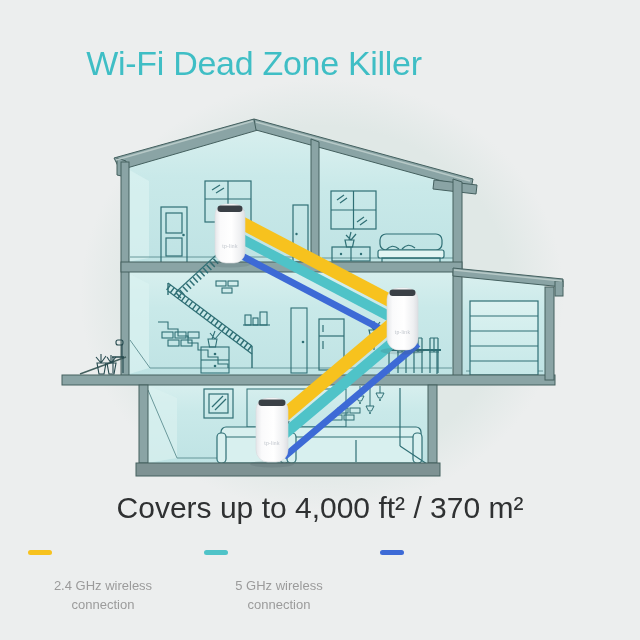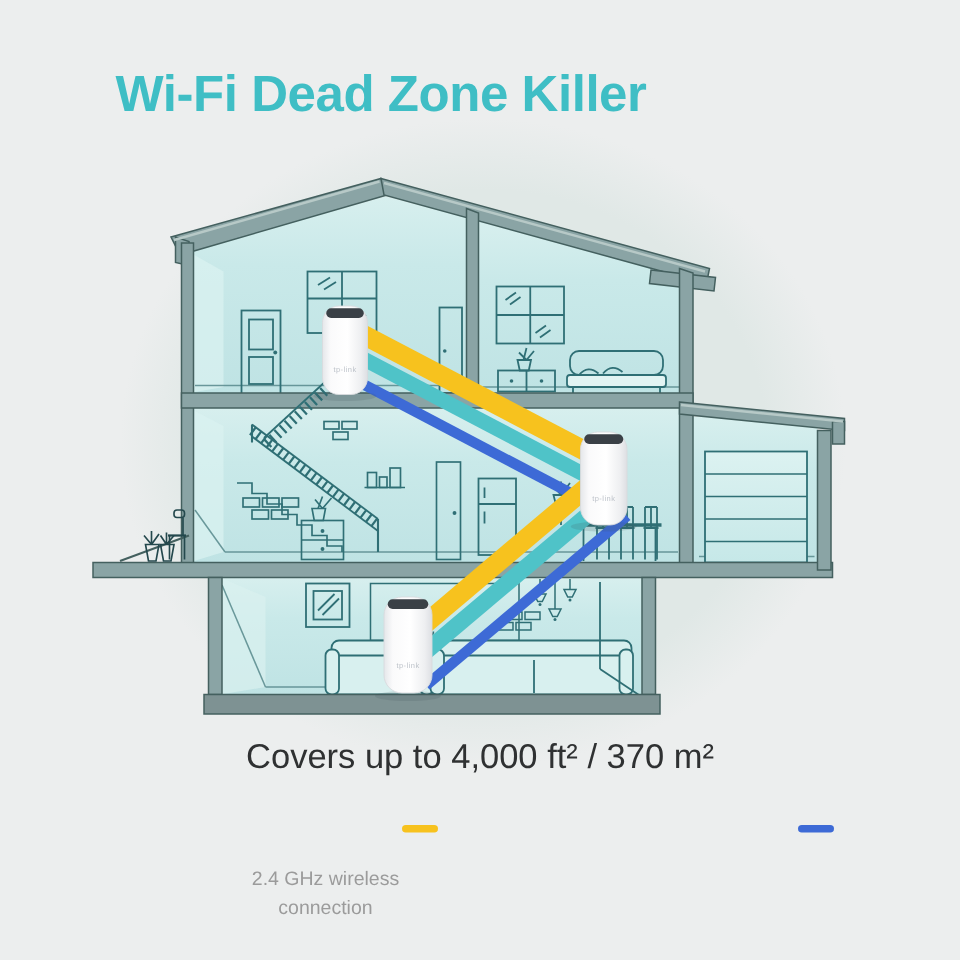--- a/index.html
+++ b/index.html
@@ -6,37 +6,37 @@
   .stage{
     position:relative;
     width:640px;height:640px;
     background:#ECEEEE;
     overflow:hidden;
     font-family:"Liberation Sans", sans-serif;
   }
   .main-title{
     position:absolute;top:44px;left:0;width:508px;
     text-align:center;
-    font-size:34px;font-weight:700;letter-spacing:-0.3px;
+    font-size:34px;font-weight:400;letter-spacing:-0.3px;
     color:#3FBEC5;
   }
   .house-svg{position:absolute;top:0;left:0;}
   .coverage-text{
     position:absolute;top:491px;left:0;width:640px;
     text-align:center;
-    font-size:23px;font-weight:500;
+    font-size:30px;font-weight:500;
     color:#2F3132;
   }
   .legend{
     position:absolute;top:550px;left:28px;width:528px;
     display:flex;flex-direction:row;
   }
   .legend-item{
     flex:1 1 0;
-    display:flex;flex-direction:column;align-items:flex-end;
+    display:flex;flex-direction:column;align-items:flex-start;
   }
   .legend-dash{
     width:24px;height:5px;border-radius:3px;
     margin-bottom:22px;
   }
   .legend-label{
     font-size:13px;line-height:1.45;color:#9B9B9B;
     text-align:center;max-width:150px;
   }
 </style>
@@ -304,17 +304,21 @@
   <div class="main-title" style="color: rgb(63, 190, 197);">Wi-Fi Dead Zone Killer</div>
 
   <div class="coverage-text" style="color: rgb(47, 49, 50);">Covers up to 4,000 ft² / 370 m²</div>
 
   <div class="legend" id="legend">
       <div class="legend-item">
         <span class="legend-dash" style="background: rgb(247, 194, 30);"></span>
         <div class="legend-label" style="color: rgb(155, 155, 155);">2.4 GHz wireless connection</div>
       </div>
       <div class="legend-item">
+        <span class="legend-dash" style="background: rgb(79, 195, 200);"></span>
+        <div class="legend-label" style="color: rgb(155, 155, 155);">5 GHz wireless connection</div>
+      </div>
+      <div class="legend-item">
         <span class="legend-dash" style="background: rgb(61, 106, 214);"></span>
       </div>
     </div>
 
 </div>
 
 </body></html>

